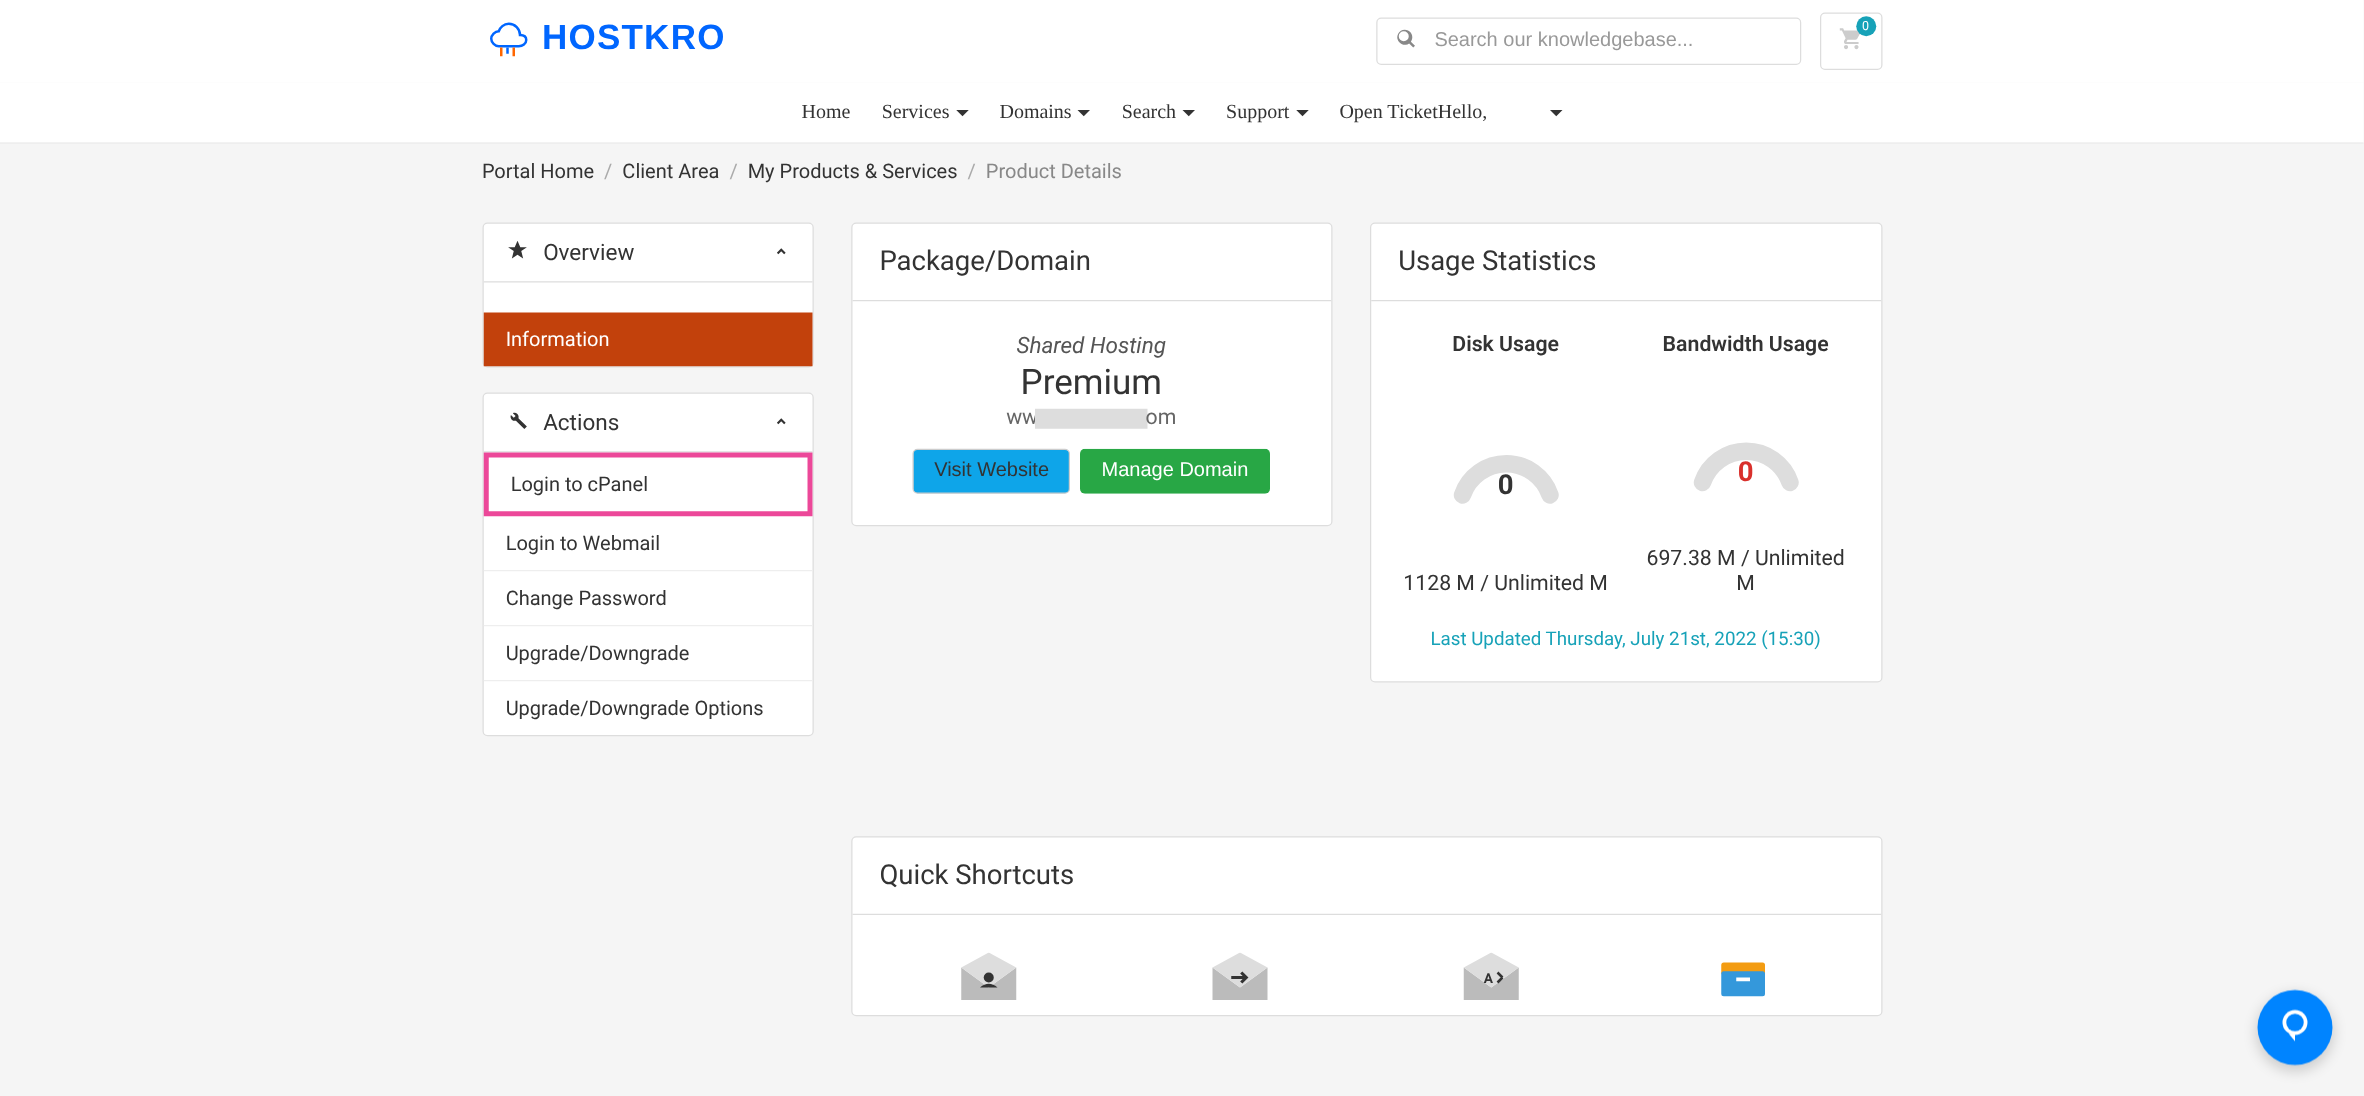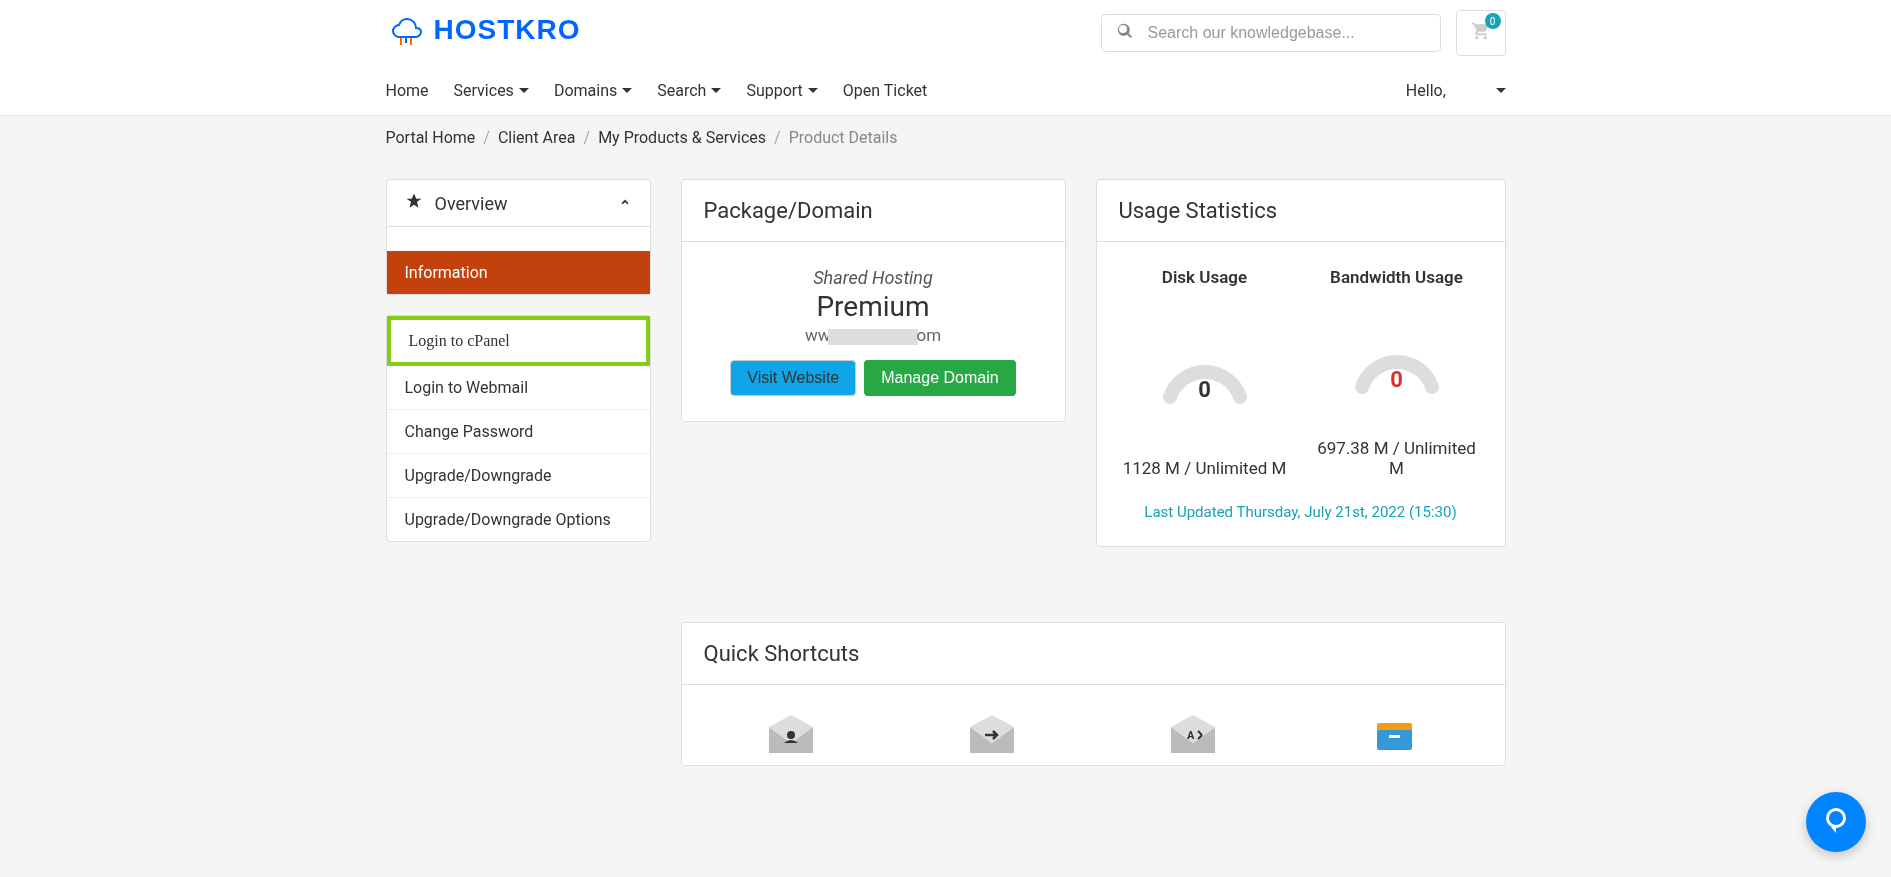--- a/index.html
+++ b/index.html
@@ -17,21 +17,21 @@
     .search-box { display: flex; align-items: center; border: 1px solid #ddd; border-radius: 4px; padding: 8px 15px; width: 340px; }
     .search-box svg { width: 16px; height: 16px; fill: #888; margin-right: 15px; }
     .search-box input { border: none; outline: none; font-size: 16px; flex: 1; color: #666; }
     .search-box input::placeholder { color: #999; }
     
     .cart-box { position: relative; border: 1px solid #ddd; border-radius: 4px; padding: 10px 14px; }
     .cart-box svg { width: 20px; height: 20px; fill: #ccc; }
     .cart-badge { position: absolute; top: 2px; right: 4px; background: #17a2b8; color: #fff; font-size: 10px; width: 16px; height: 16px; border-radius: 50%; display: flex; align-items: center; justify-content: center; }
     
     .nav-bar { background: #fff; border-bottom: 1px solid #e5e5e5; }
-    .nav-flex { display: flex; justify-content: space-between; align-items: center; }
+    .nav-flex { display: flex; justify-content: center; align-items: center; font-family: Liberation Serif, serif; }
     .nav-left { display: flex; gap: 25px; }
     .nav-item { padding: 15px 0; color: #333; font-size: 16px; display: flex; align-items: center; gap: 5px; cursor: pointer; }
     .caret-down { width: 0; height: 0; border-left: 5px solid transparent; border-right: 5px solid transparent; border-top: 5px solid #333; }
     
     .breadcrumb-bar { background: #f5f5f5; padding: 12px 0; }
     .breadcrumb { display: flex; gap: 8px; font-size: 16px; color: #666; }
     .breadcrumb a { color: #333; text-decoration: none; }
     .breadcrumb .sep { color: #aaa; }
     .breadcrumb .current { color: #888; }
     
@@ -41,21 +41,21 @@
     .sidebar-panel { background: #fff; border: 1px solid #ddd; border-radius: 4px; margin-bottom: 20px; }
     .panel-header { display: flex; justify-content: space-between; align-items: center; padding: 12px 18px; border-bottom: 1px solid #ddd; cursor: pointer; }
     .panel-header-left { display: flex; align-items: center; gap: 12px; }
     .panel-header-left svg { width: 18px; height: 18px; fill: #333; }
     .panel-title { font-size: 18px; font-weight: 400; color: #333; }
     .chevron-up { width: 14px; height: 14px; }
     
     .panel-item { padding: 12px 18px; border-bottom: 1px solid #eee; font-size: 16px; color: #333; cursor: pointer; }
     .panel-item:last-child { border-bottom: none; }
     .panel-item.active { background: #c2410c; color: #fff; margin-top: 24px; }
-    .panel-item.highlighted { border: 4px solid #84cc16; font-family: Liberation Serif, serif; }
+    .panel-item.highlighted { border: 4px solid #ec4899; }
     
     .card { background: #fff; border: 1px solid #ddd; border-radius: 4px; }
     .card-header { padding: 18px 22px; border-bottom: 1px solid #ddd; }
     .card-title { font-size: 22px; font-weight: 400; color: #333; }
     .card-body { padding: 25px 22px; }
     
     .package-info { text-align: center; }
     .package-type { font-style: italic; font-size: 18px; color: #555; }
     .package-name { font-size: 28px; color: #333; margin: 2px 0; }
     .package-domain { font-size: 17px; color: #666; margin-bottom: 15px; position: relative; }
@@ -177,20 +177,31 @@
               <span class="panel-title">Overview</span>
             </div>
             <span><svg class="chevron-up" viewBox="0 0 24 24">
                   <path d="M7 15l5-5 5 5" fill="none" stroke="#333" stroke-width="3"></path>
                 </svg></span>
           </div>
           <div class="panel-item active">Information</div>
         </div>
 
         <div class="sidebar-panel">
+          <div class="panel-header">
+            <div class="panel-header-left">
+              <span><svg viewBox="0 0 24 24">
+                    <path d="M22 19l-9-9c.5-1.5.1-3.2-1.1-4.4C10.5 4.2 8.5 3.9 7 4.7l3 3-2 2-3-3c-.8 1.5-.5 3.5.9 4.9 1.2 1.2 2.9 1.6 4.4 1.1l9 9 2.7-2.7z"></path>
+                  </svg></span>
+              <span class="panel-title">Actions</span>
+            </div>
+            <span><svg class="chevron-up" viewBox="0 0 24 24">
+                  <path d="M7 15l5-5 5 5" fill="none" stroke="#333" stroke-width="3"></path>
+                </svg></span>
+          </div>
           <div class="panel-item highlighted">Login to cPanel</div>
           <div class="panel-item">Login to Webmail</div>
           <div class="panel-item">Change Password</div>
           <div class="panel-item">Upgrade/Downgrade</div>
           <div class="panel-item">Upgrade/Downgrade Options</div>
         </div>
       </div>
 
       <div>
         <div class="card">

